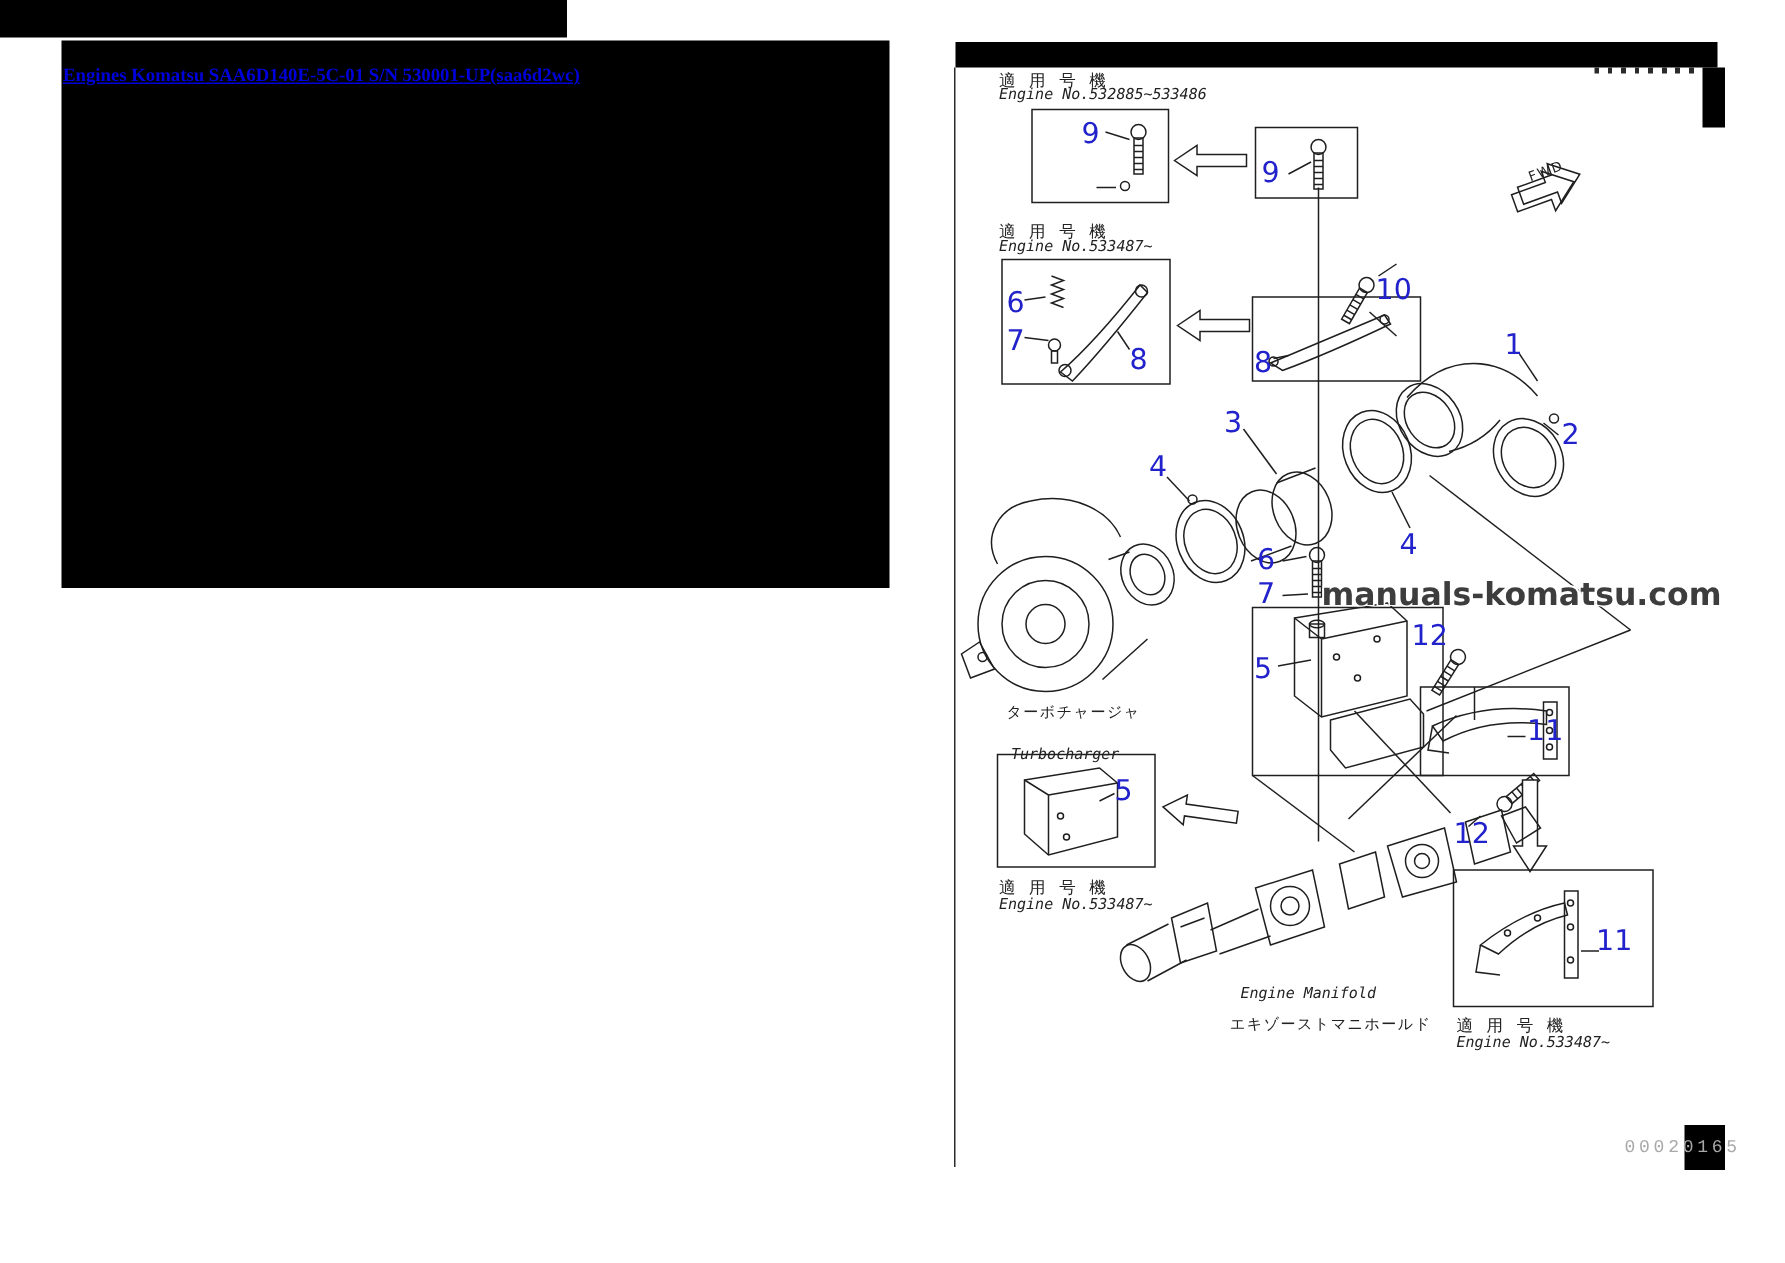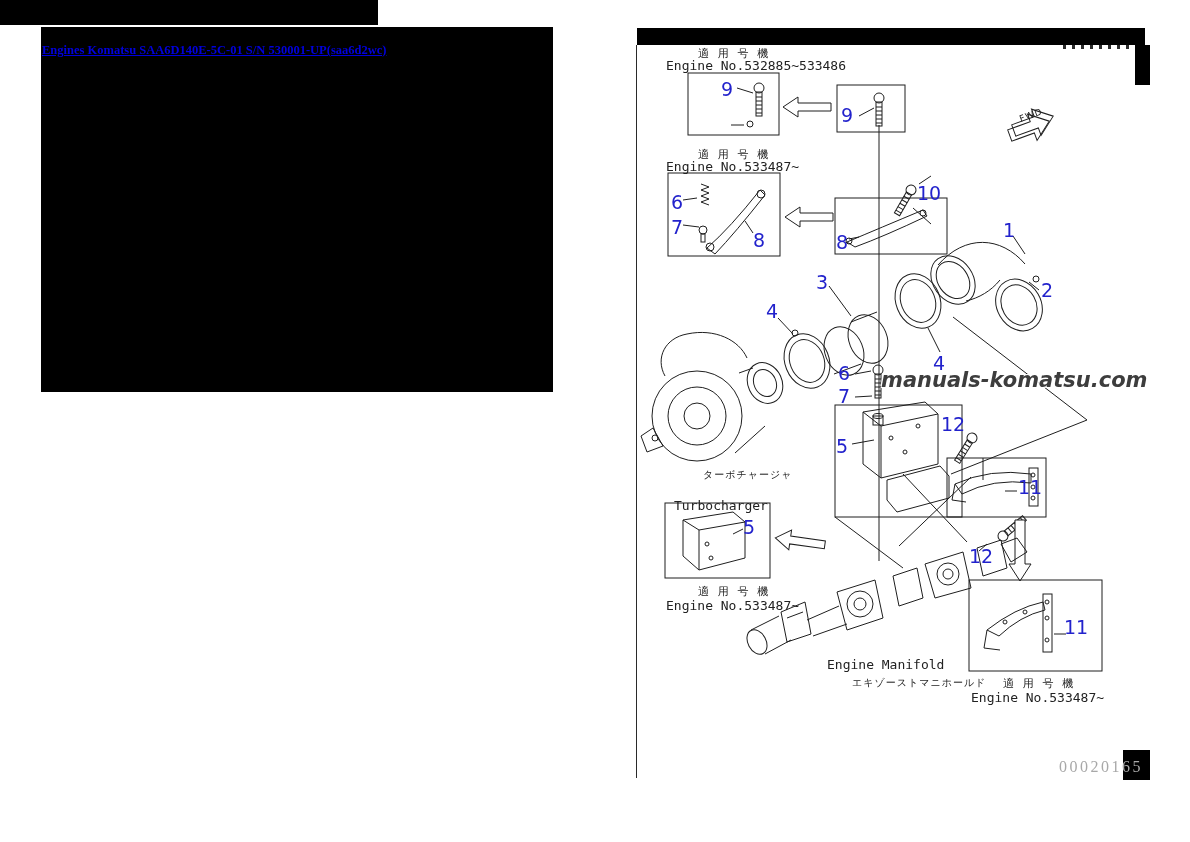--- a/index.html
+++ b/index.html
@@ -3,45 +3,45 @@
 <meta charset="utf-8">
 <style>
   :root{
     --callout:#2222cc; --link:#0000dd; --watermark:#3d3d3d; --page_number:#a8a8a8;
   }
   *{margin:0;padding:0;box-sizing:border-box;}
   html,body{width:1190px;height:842px;background:#fff;overflow:hidden;
     font-family:"DejaVu Sans",sans-serif;}
   .abs{position:absolute;}
   #top-bar{left:0;top:0;width:378px;height:25px;background:#000;}
-  #left-panel{left:41px;top:27px;width:512px;height:365px;background:#000;}
+  #left-panel{left:41px;top:27px;width:552px;height:365px;background:#000;}
   #catalog-link{left:1px;top:16px;color:var(--link);
     font:bold 12.5px "Liberation Serif",serif;text-decoration:underline;white-space:nowrap;}
   #page{left:635px;top:28px;width:515px;height:752px;background:#fff;}
   #page-header-bar{left:2px;top:0;width:508px;height:17px;background:#000;}
   #page-left-border{left:1px;top:17px;width:1px;height:733px;background:#2a2a2a;}
   #reg-dashes{left:428px;top:17px;width:70px;height:4px;
     background:repeating-linear-gradient(90deg,#2a2a2a 0 3px,transparent 3px 9px);}
   #corner-tr{left:500px;top:17px;width:15px;height:40px;background:#000;}
   #corner-br{left:488px;top:722px;width:27px;height:30px;background:#000;}
   #diagram-svg{left:0;top:0;width:515px;height:752px;}
   svg *{stroke:#1f1f1f;stroke-width:1;fill:none;}
   svg .fillw{fill:#fff;}
   .co{position:absolute;color:var(--callout);font-size:19px;line-height:1;
     font-family:"DejaVu Sans",sans-serif;}
   .jp{position:absolute;color:#222;font-size:11px;letter-spacing:3px;white-space:nowrap;
-    font-family:Liberation Serif, serif;margin-left:32px;}
-  .en{position:absolute;color:#222;font-size:13px;white-space:nowrap;
-    font-family:"DejaVu Sans Mono",monospace;}
+    font-family:Liberation Sans, sans-serif;}
+  .en{position:absolute;color:#222;font-size:10px;white-space:nowrap;
+    font-family:"DejaVu Sans Mono",monospace;font-style:italic;}
   .jp-small{font-size:10px;letter-spacing:1px;}
-  #watermark{left:246px;top:340px;color:var(--watermark);font-size:21px;font-weight:bold;
+  #watermark{left:246px;top:356px;color:var(--watermark);font-size:21px;font-weight:bold;
     white-space:nowrap;
-    text-shadow:-1px -1px 0 #fff,1px -1px 0 #fff,-1px 1px 0 #fff,1px 1px 0 #fff;font-style:italic;}
-  #page-number{left:424px;top:730px;color:var(--page_number);font-size:16px;
-    letter-spacing:2.5px;font-family:Liberation Serif, serif;}
+    text-shadow:-1px -1px 0 #fff,1px -1px 0 #fff,-1px 1px 0 #fff,1px 1px 0 #fff;}
+  #page-number{left:448px;top:730px;color:var(--page_number);font-size:12px;
+    letter-spacing:2.5px;font-family:Liberation Mono, monospace;}
   #fwd-label{left:384px;top:82px;font-size:9px;color:#222;letter-spacing:1px;
     transform:rotate(-20deg);}
 </style>
 </head>
 <body>
 
 <div class="abs" id="top-bar"></div>
 
 <div class="abs" id="left-panel">
   <a href="#" class="abs" id="catalog-link">Engines Komatsu SAA6D140E-5C-01 S/N 530001-UP(saa6d2wc)</a>

